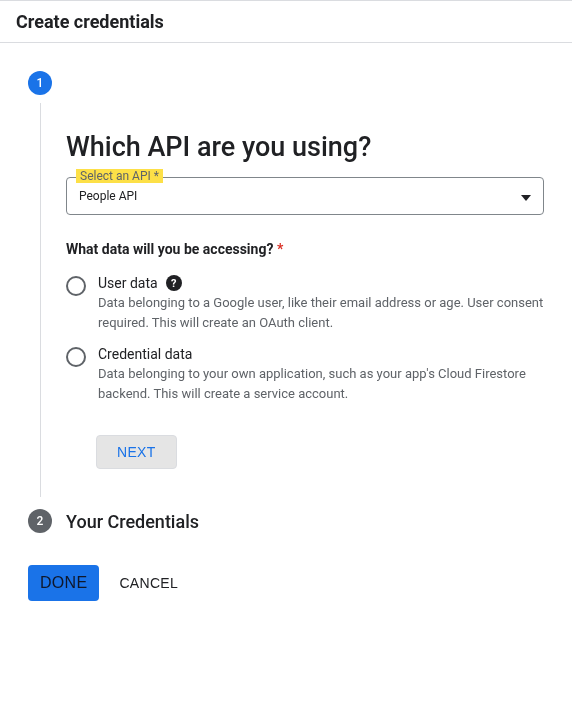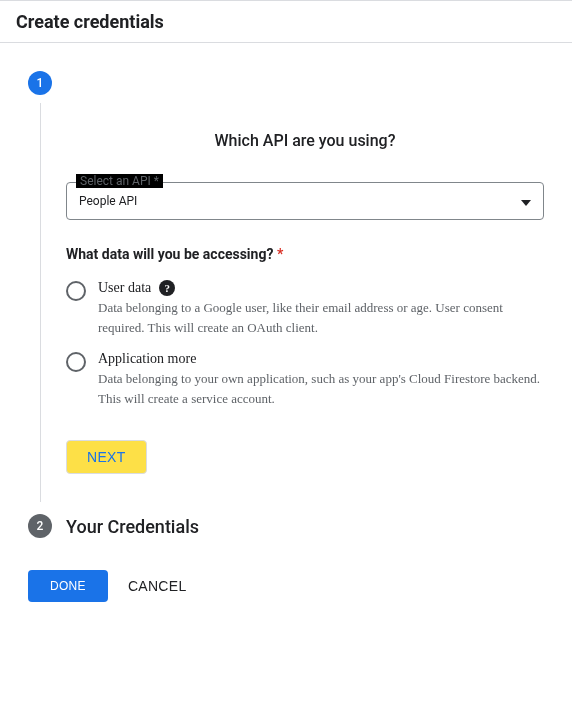--- a/index.html
+++ b/index.html
@@ -49,25 +49,24 @@
     .step-body {
       border-left: 1px solid #dadce0;
       margin-left: 12px;
       padding-left: 25px;
       padding-top: 28px;
       padding-bottom: 28px;
       margin-top: 4px;
       margin-bottom: 12px;
     }
     .section-h {
-      font-size: 16px;
-      font-weight: 500;
-      margin-bottom: 32px;
-      color: #202124;
-      text-align: center;
+      font-size: 27px;
+      font-weight: 500;
+      margin-bottom: 14px;
+      color: #202124;
     }
     .desc, .subdesc, .radio-desc {
       color: #5f6368;
       font-size: 13px;
       line-height: 1.5;
     }
     .desc { margin-bottom: 18px; }
     .select-wrap {
       position: relative;
       margin-bottom: 26px;
@@ -79,41 +78,41 @@
       display: flex;
       align-items: center;
       justify-content: space-between;
       cursor: pointer;
       background: #fff;
     }
     .select-label {
       position: absolute;
       top: -8px;
       left: 10px;
-      background: #000000;
+      background: #fde047;
       padding: 0 4px;
       font-size: 12px;
       color: #5f6368;
     }
     .select-value { font-size: 12px; color: #202124; }
     .chevron svg { width: 10px; height: 6px; }
     .question-h {
       font-size: 14px;
       font-weight: 700;
       color: #202124;
       margin-bottom: 6px;
     }
     .req { color: #d93025; }
     .learn-more {
       color: #1a73e8;
       text-decoration: none;
       border-bottom: 1px solid rgba(26,115,232,0.5);
       cursor: pointer;
     }
-    .radio-group { margin-top: 18px; font-family: Liberation Serif, serif; }
+    .radio-group { margin-top: 18px; }
     .radio-item {
       display: flex;
       align-items: flex-start;
       gap: 12px;
       margin-bottom: 14px;
     }
     .radio-btn {
       width: 20px;
       height: 20px;
       border: 2px solid #5f6368;
@@ -148,37 +147,38 @@
       cursor: pointer;
     }
     .next-btn {
       display: inline-block;
       border: 1px solid #dadce0;
       border-radius: 4px;
       padding: 8px 20px;
       color: #1a73e8;
       font-size: 14px;
       font-weight: 500;
-      background: #fde047;
+      background: #e5e5e5;
       cursor: pointer;
       margin-top: 18px;
       letter-spacing: 0.3px;
+      margin-left: 30px;
     }
     .bottom-actions {
       display: flex;
       gap: 20px;
       align-items: center;
     }
     .done-btn {
       background: #1a73e8;
-      color: #ffffff;
+      color: #0f172a;
       border: none;
       border-radius: 4px;
-      padding: 9px 22px;
-      font-size: 12px;
+      padding: 9px 12px;
+      font-size: 16px;
       font-weight: 500;
       cursor: pointer;
       letter-spacing: 0.3px;
     }
     .cancel-btn {
       background: none;
       border: none;
       color: #202124;
       font-size: 14px;
       font-weight: 500;
@@ -226,21 +226,21 @@
             <span class="radio-label">User data</span>
             <span class="help-icon">?</span>
           </div>
           <div class="radio-desc">Data belonging to a Google user, like their email address or age. User consent required. This will create an OAuth client.</div>
         </div>
       </div>
       <div class="radio-item">
         <div class="radio-btn"></div>
         <div class="radio-content">
           <div class="radio-label-row">
-            <span class="radio-label">Application more</span>
+            <span class="radio-label">Credential data</span>
           </div>
           <div class="radio-desc">Data belonging to your own application, such as your app's Cloud Firestore backend. This will create a service account.</div>
         </div>
       </div>
     </div>
 
     <button class="next-btn">NEXT</button>
   </div>
 
   <div class="step-row" style="margin-top:8px; margin-bottom:32px;">

